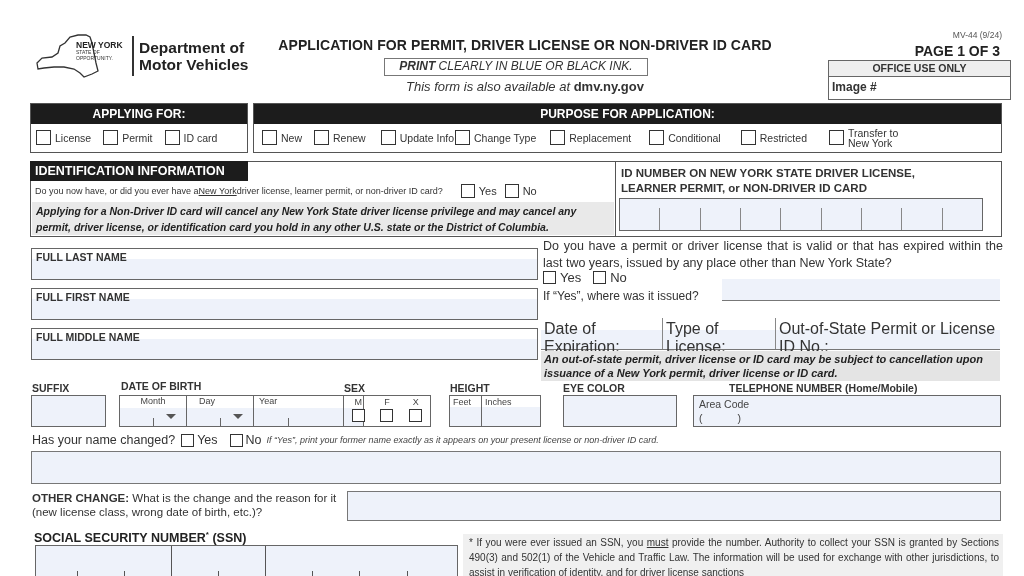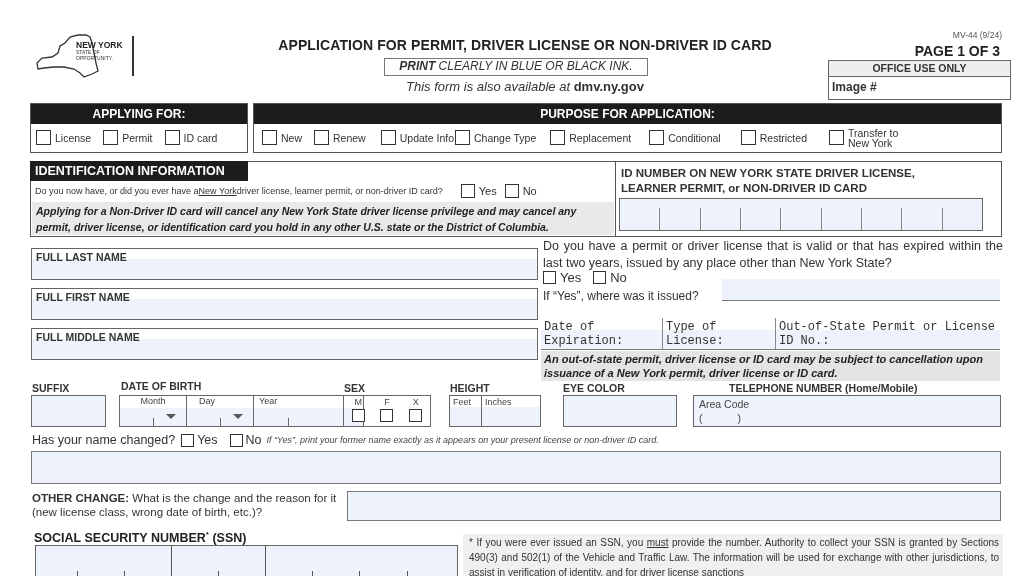--- a/index.html
+++ b/index.html
@@ -56,21 +56,21 @@
   .namebox { left: 31px; width: 507px; height: 32px; border: 1.5px solid #666; background: linear-gradient(#fff 0 10px, #eef2fa 10px); }
   .namebox .l { position: absolute; left: 4px; top: 2px; font-family: "Liberation Sans", sans-serif; font-weight: bold; font-size: 10.5px; color: #333; }
 
   
   .q2 { left: 543px; top: 238px; width: 460px; font-family: "Liberation Sans", sans-serif; font-size: 12.5px; line-height: 17px; color: #333; text-align: justify; }
   .q2yn { left: 543px; top: 270px; display: flex; align-items: center; font-family: "Liberation Sans", sans-serif; font-size: 13px; color: #333; }
   .q2yn .cb { width: 13px; height: 13px; margin-right: 4px; }
   .q2where { left: 543px; top: 289px; font-family: "Liberation Sans", sans-serif; font-size: 12px; color: #333; }
   .whereline { left: 722px; top: 279px; width: 278px; height: 22px; background: #eef2fa; border-bottom: 1.5px solid #777; }
   .osrow { left: 541px; top: 318px; width: 459px; height: 32px; border-bottom: 1.5px solid #777; display: flex; }
-  .osrow .cell { position: relative; height: 100%; font-family: Liberation Mono, monospace; font-size: 12px; color: #333; padding: 2px 3px; background: linear-gradient(#fff 0 12px, #eef2fa 12px); }
+  .osrow .cell { position: relative; height: 100%; font-family: Liberation Sans, sans-serif; font-size: 16px; color: #333; padding: 2px 3px; background: linear-gradient(#fff 0 12px, #eef2fa 12px); }
   .osrow .cell + .cell { border-left: 1.5px solid #888; }
   .warn2 { left: 541px; top: 351px; width: 459px; height: 30px; background: #e4e4e4; padding: 1px 3px; font-family: "Liberation Sans", sans-serif; font-weight: bold; font-style: italic; font-size: 11px; line-height: 14px; color: #222; }
 
   
   .fl { font-family: "Liberation Sans", sans-serif; font-weight: bold; font-size: 10.5px; color: #333; }
   .sfx { left: 31px; top: 395px; width: 75px; height: 32px; border: 1.5px solid #666; background: #eef2fa; }
   .dob { left: 119px; top: 395px; width: 245px; height: 32px; border: 1.5px solid #666; display: flex; align-items: flex-end; }
   .dob .d { position: relative; border-right: 1.5px solid #666; height: 100%; font-family: "Liberation Sans", sans-serif; font-size: 9px; color: #444; text-align: center; background: linear-gradient(#fff 0 12px, #eef2fa 12px); }
   .dob .d:last-child { border-right: none; }
   .dob .arrow { position: absolute; right: 10px; top: 18px; width: 0; height: 0; border-left: 5px solid transparent; border-right: 5px solid transparent; border-top: 5px solid #555; }
@@ -109,20 +109,24 @@
 <div class="abs logo-wrap">
   <svg class="ny-shape" viewBox="0 0 100 46">
     <path d="M3 30 L8 25 L18 24 L24 20 L26 13 L31 10 L36 4 L44 2 L52 2 L56 4 L58 10 L60 20 L62 30 L64 38 L58 41 L50 44 L46 40 L40 36 L30 34 L20 34 L10 35 L4 36 Z" fill="none" stroke="#333" stroke-width="1.3"></path>
   </svg>
   <div class="ny-text">
     <div class="big">NEW YORK</div>
     <div class="tiny">STATE OF</div>
     <div class="tiny">OPPORTUNITY.</div>
   </div>
   <div class="logo-divider"></div>
+  <div class="dept">
+    <div>Department of</div>
+    <div>Motor Vehicles</div>
+  </div>
 </div>
 
 <div class="abs title">APPLICATION FOR PERMIT, DRIVER LICENSE OR NON-DRIVER ID CARD</div>
 <div class="abs print-box"><b>PRINT</b><span> CLEARLY IN BLUE OR BLACK INK.</span></div>
 <div class="abs avail"><span>This form is also available at </span><b>dmv.ny.gov</b></div>
 
 <div class="abs formno">MV-44 (9/24)</div>
 <div class="abs pageof">PAGE 1 OF 3</div>
 <div class="abs office">
   <div class="hd">OFFICE USE ONLY</div>

